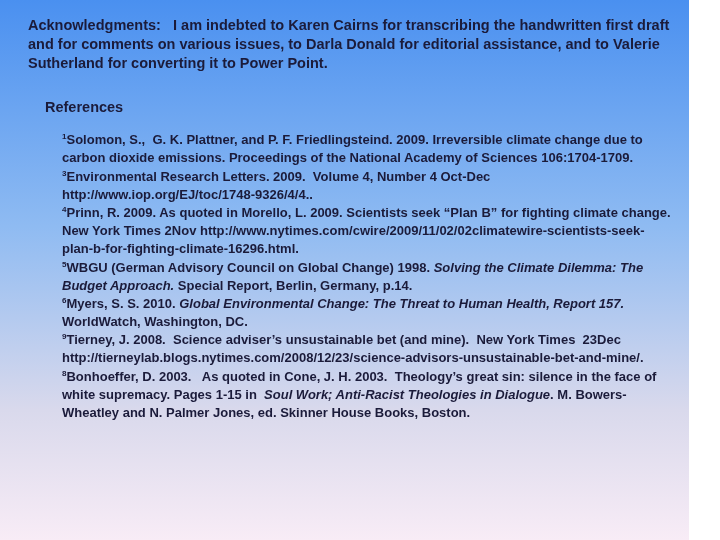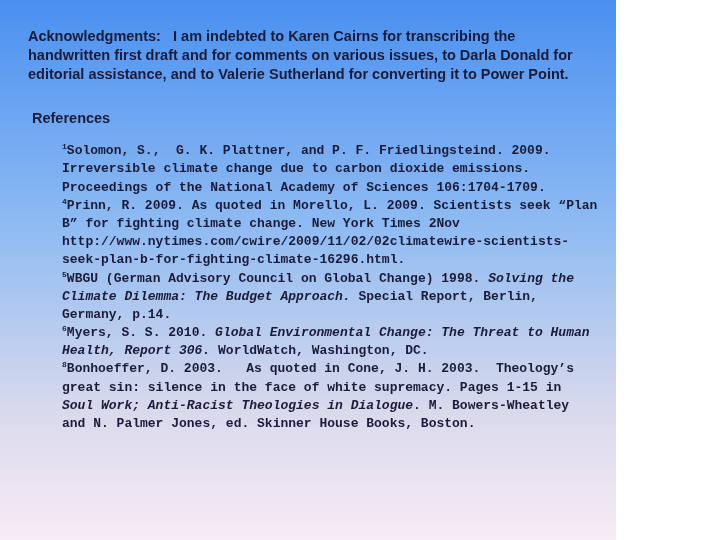--- a/index.html
+++ b/index.html
@@ -7,67 +7,68 @@
     padding: 0;
   }
   body {
     width: 720px;
     height: 540px;
     overflow: hidden;
     font-family: "Liberation Sans", sans-serif;
   }
   .slide {
     position: relative;
-    width: 616px;
+    width: 689px;
     height: 540px;
     box-sizing: border-box;
-    padding: 27px 16px 0 28px;
+    padding: 16px 16px 0 28px;
     
     background: linear-gradient(180deg, #4a90f0 0%, #8fbbf2 42%, #d9d9ec 76%, #f8ecf6 100%);
     color: #1b1b3a;
     font-weight: bold;
   }
   .ack {
     margin: 0;
     font-size: 14.5px;
     line-height: 1.32;
     white-space: pre-wrap;
     max-width: 680px;
   }
   .refs-heading {
-    margin: 25px 0 0 4px;
+    margin: 25px 0 0 17px;
     font-size: 14.5px;
     line-height: 1.3;
   }
   .refs {
     margin: 14px 0 0 34px;
     max-width: 642px;
   }
   .ref {
     margin: 0;
     font-size: 13px;
     line-height: 1.4;
     white-space: pre-wrap;
-    font-family: Liberation Mono, monospace;
   }
   .ref sup {
     font-size: 0.62em;
     line-height: 0;
     vertical-align: super;
   }
   .it {
     font-style: italic;
   }
 </style>
 </head>
 <body>
 
 <div class="slide" style="background: linear-gradient(rgb(74, 144, 240) 0%, rgb(143, 187, 242) 42%, rgb(217, 217, 236) 76%, rgb(248, 236, 246) 100%); color: rgb(27, 27, 58);">
   <p class="ack">Acknowledgments:   I am indebted to Karen Cairns for transcribing the handwritten first draft and for comments on various issues, to Darla Donald for editorial assistance, and to Valerie Sutherland for converting it to Power Point.</p>
   <p class="refs-heading">References</p>
   <div class="refs">
       <p class="ref"><sup>1</sup><span>Solomon, S.,  G. K. Plattner, and P. F. Friedlingsteind. 2009. Irreversible climate change due to carbon dioxide emissions. Proceedings of the National Academy of Sciences 106:1704-1709.</span></p>
+      <p class="ref"><sup>3</sup><span>Environmental Research Letters. 2009.  Volume 4, Number 4 Oct-Dec http://www.iop.org/EJ/toc/1748-9326/4/4..</span></p>
       <p class="ref"><sup>4</sup><span>Prinn, R. 2009. As quoted in Morello, L. 2009. Scientists seek “Plan B” for fighting climate change. New York Times 2Nov http://www.nytimes.com/cwire/2009/11/02/02climatewire-scientists-seek-plan-b-for-fighting-climate-16296.html.</span></p>
       <p class="ref"><sup>5</sup><span>WBGU (German Advisory Council on Global Change) 1998. </span><span class="it">Solving the Climate Dilemma: The Budget Approach.</span><span> Special Report, Berlin, Germany, p.14.</span></p>
-      <p class="ref"><sup>6</sup><span>Myers, S. S. 2010. </span><span class="it">Global Environmental Change: The Threat to Human Health, Report 306.</span><span> WorldWatch, Washington, DC.</span></p>
+      <p class="ref"><sup>6</sup><span>Myers, S. S. 2010. </span><span class="it">Global Environmental Change: The Threat to Human Health, Report 157.</span><span> WorldWatch, Washington, DC.</span></p>
+      <p class="ref"><sup>9</sup><span>Tierney, J. 2008.  Science adviser’s unsustainable bet (and mine).  New York Times  23Dec http://tierneylab.blogs.nytimes.com/2008/12/23/science-advisors-unsustainable-bet-and-mine/.</span></p>
       <p class="ref"><sup>8</sup><span>Bonhoeffer, D. 2003.   As quoted in Cone, J. H. 2003.  Theology’s great sin: silence in the face of white supremacy. Pages 1-15 in  </span><span class="it">Soul Work; Anti-Racist Theologies in Dialogue</span><span>. M. Bowers-Wheatley and N. Palmer Jones, ed. Skinner House Books, Boston.</span></p>
     </div>
 </div>
 
 </body></html>

